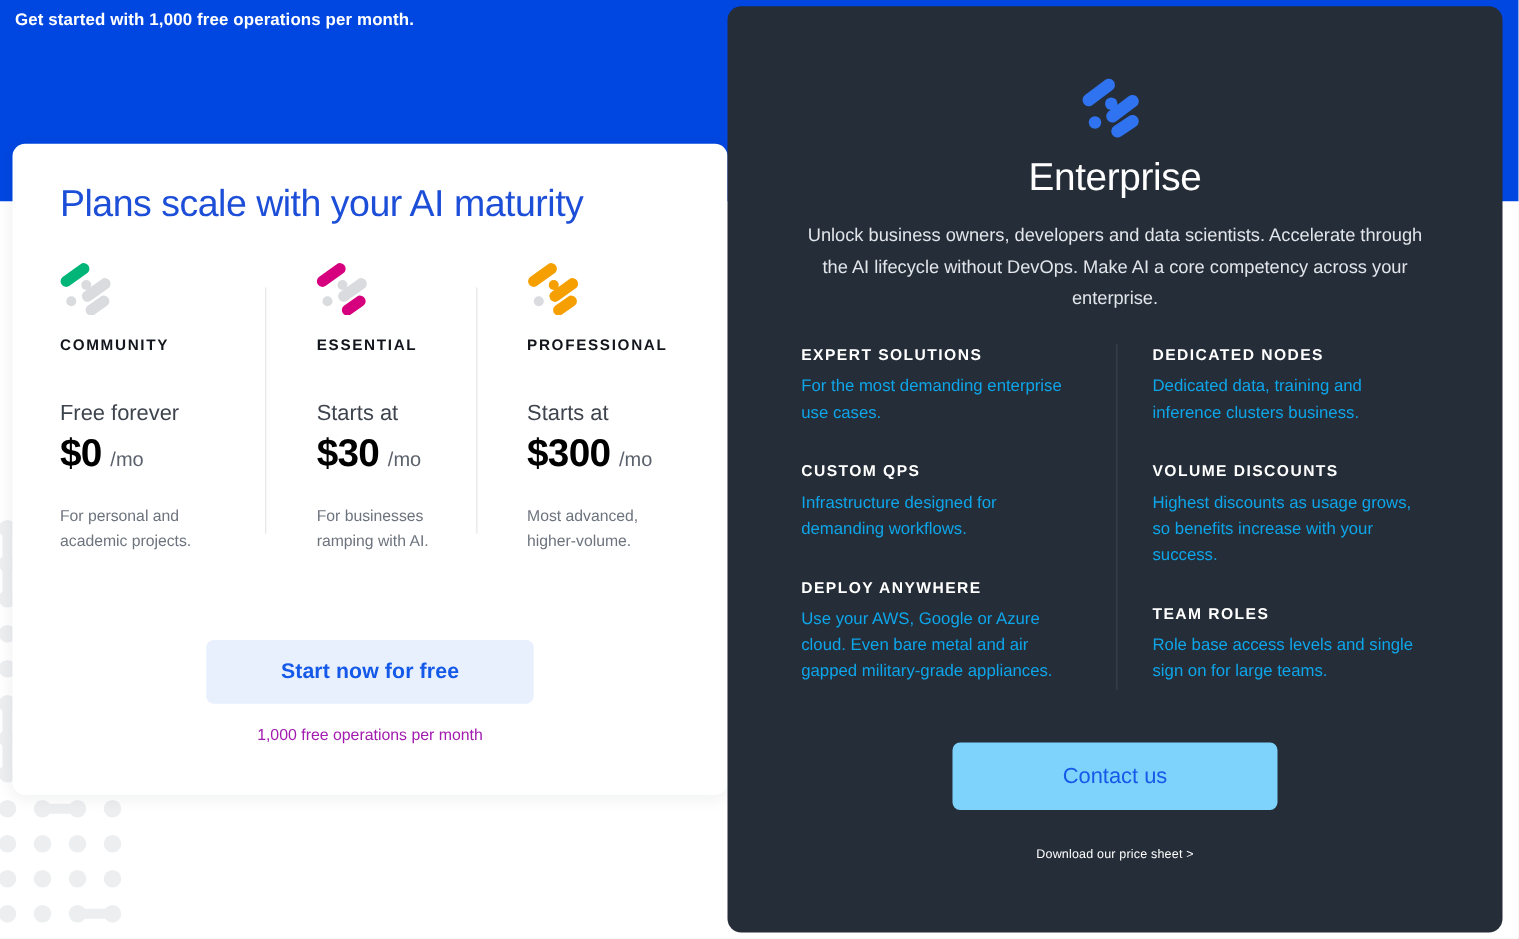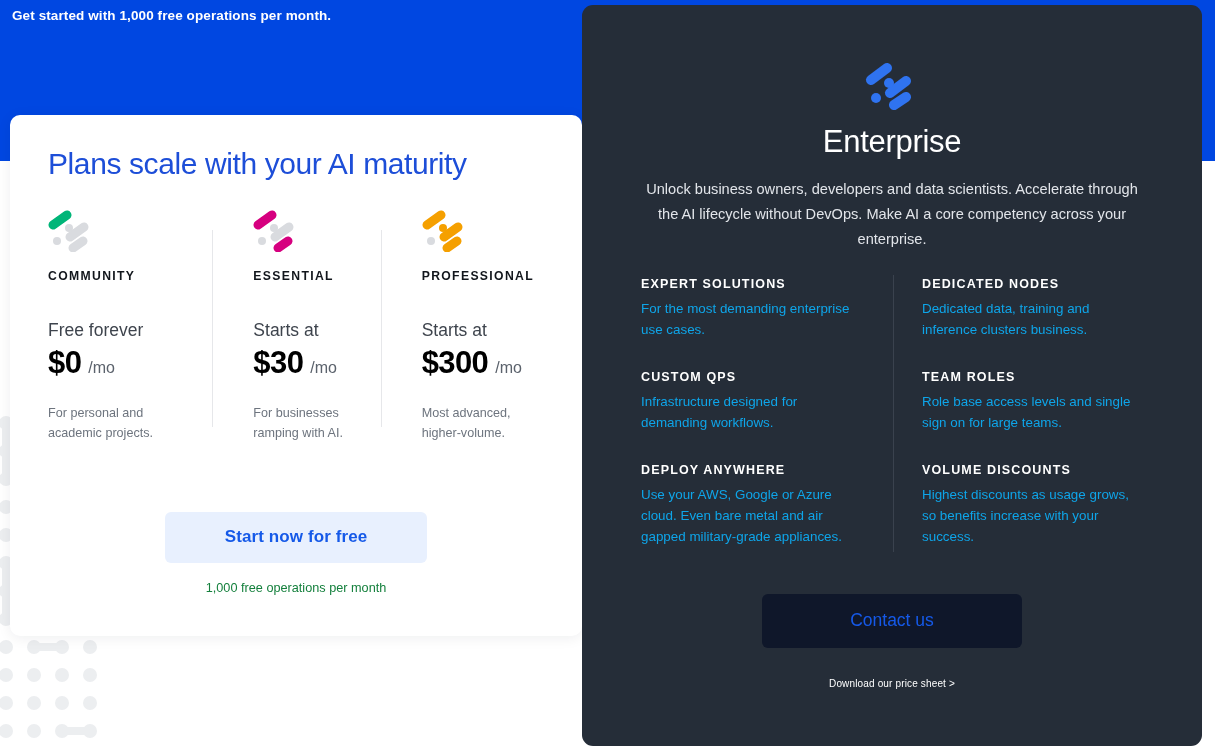--- a/index.html
+++ b/index.html
@@ -147,21 +147,21 @@
     border-radius: 6px;
     font-family: "Liberation Sans", sans-serif;
     font-size: 17px;
     font-weight: 700;
     letter-spacing: 0.1px;
     cursor: pointer;
   }
   .cta-note {
     margin-top: 18px;
     font-size: 12.7px;
-    color: #15803d;
+    color: #a21caf;
   }
 
   
   .ent-panel {
     position: absolute;
     left: 582px; top: 5px;
     width: 620px; height: 741px;
     background: #252d38;
     border-radius: 11px;
     overflow: hidden;
@@ -222,21 +222,21 @@
 
   .ent-cta {
     position: absolute;
     left: 0; right: 0; top: 589px;
     text-align: center;
   }
   .btn-contact {
     display: inline-block;
     width: 260px;
     padding: 16px 0 17px;
-    background: #0f172a;
+    background: #7dd3fc;
     color: #1559e8;
     border: none;
     border-radius: 6px;
     font-family: "Liberation Sans", sans-serif;
     font-size: 17.5px;
     font-weight: 400;
     cursor: pointer;
   }
   .price-sheet-link {
     display: inline-block;
@@ -395,26 +395,26 @@
         </div>
       </div>
 
       <div class="feat-col right">
         <div class="cdiv"></div>
         <div class="feat">
           <div class="feat-title">DEDICATED NODES</div>
           <div class="feat-body">Dedicated data, training and inference clusters business.</div>
         </div>
         <div class="feat">
+          <div class="feat-title">VOLUME DISCOUNTS</div>
+          <div class="feat-body">Highest discounts as usage grows, so benefits increase with your success.</div>
+        </div>
+        <div class="feat">
           <div class="feat-title">TEAM ROLES</div>
           <div class="feat-body">Role base access levels and single sign on for large teams.</div>
-        </div>
-        <div class="feat">
-          <div class="feat-title">VOLUME DISCOUNTS</div>
-          <div class="feat-body">Highest discounts as usage grows, so benefits increase with your success.</div>
         </div>
       </div>
     </div>
 
     <div class="ent-cta">
       <button class="btn-contact">Contact us</button>
       <br>
       <a class="price-sheet-link">Download our price sheet &gt;</a>
     </div>
 

